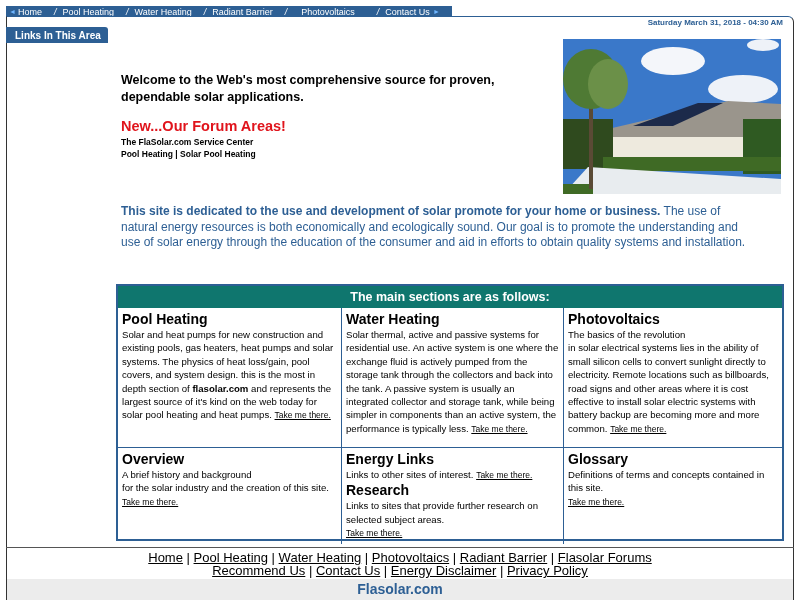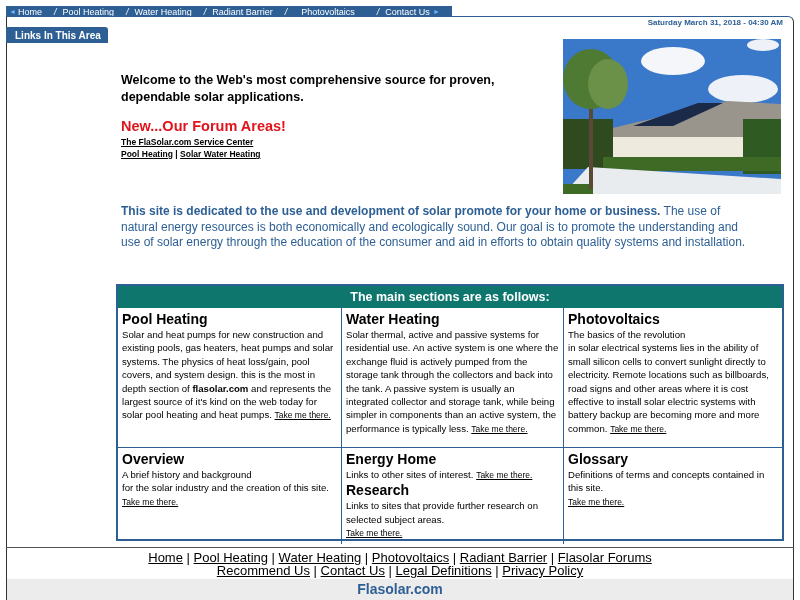--- a/index.html
+++ b/index.html
@@ -14,21 +14,21 @@
 
   
   .frame { position: absolute; left: 6px; top: 16px; width: 788px; height: 584px; border-left: 1px solid #333; border-right: 1px solid #333; border-top: 1px solid #2d5f94; border-top-right-radius: 6px; }
   .date { position: absolute; right: 10px; top: 1px; font-size: 8px; font-weight: bold; color: #2d5f94; }
 
   .links-tab { position: absolute; left: 6px; top: 27px; width: 102px; height: 16px; background: #2d5f94; border-top-right-radius: 3px; color: #fff; font-weight: bold; font-size: 10px; padding: 3px 0 0 9px; }
 
   .welcome { position: absolute; left: 121px; top: 72px; width: 420px; font-size: 12.5px; font-weight: bold; line-height: 17px; }
   .forum-title { position: absolute; left: 121px; top: 118px; font-size: 14.5px; font-weight: bold; color: #e0141c; }
   .forum-links { position: absolute; left: 121px; top: 136px; font-size: 8.5px; font-weight: bold; line-height: 12px; }
-  .forum-links a { color: #000; text-decoration: underline; cursor: pointer; }
+  .forum-links a { color: #000; cursor: pointer; }
 
   .photo { position: absolute; left: 563px; top: 39px; width: 218px; height: 155px; overflow: hidden; background: linear-gradient(#2f6fc4 0%, #4c8ed8 40%, #8bb9e6 62%, #3c6b2e 78%, #d7dde0 88%, #3f6a25 100%); }
 
   .intro { position: absolute; left: 121px; top: 204px; width: 630px; font-size: 12px; line-height: 15.5px; color: #2d5f94; }
   .intro b { color: #2d5f94; }
 
   
   .sections { position: absolute; left: 116px; top: 284px; width: 668px; height: 257px; border: 2px solid #2d5f94; background: #fff; }
   .sections-head { height: 22px; background: #0f766e; color: #fff; font-weight: bold; font-size: 12.5px; text-align: center; line-height: 22px; }
   .grid { display: grid; grid-template-columns: 224px 222px 1fr; grid-template-rows: 140px 1fr; height: 231px; }
@@ -68,21 +68,21 @@
 </div>
 
 <div class="links-tab">Links In This Area</div>
 
 <div class="welcome">Welcome to the Web's most comprehensive source for proven, dependable solar applications.</div>
 <div class="forum-title">New...Our Forum Areas!</div>
 <div class="forum-links">
   <a>The FlaSolar.com Service Center</a><br>
   <a>Pool Heating</a>
   <span>|</span>
-  <a>Solar Water Heating</a>
+  <a>Solar Pool Heating</a>
 </div>
 
 <div class="photo">
   <svg width="218" height="155" viewBox="0 0 218 155">
     <rect x="0" y="0" width="218" height="155" fill="#3a78c9"></rect>
     <ellipse cx="110" cy="22" rx="32" ry="14" fill="#f4f6fa"></ellipse>
     <ellipse cx="180" cy="50" rx="35" ry="14" fill="#eef2f8"></ellipse>
     <ellipse cx="200" cy="6" rx="16" ry="6" fill="#eef2f8"></ellipse>
     <polygon points="45,90 165,62 218,65 218,100 45,100" fill="#9a958c"></polygon>
     <polygon points="70,87 135,64 160,64 110,87" fill="#1c2a4a"></polygon>
@@ -118,36 +118,36 @@
       <span>The basics of the revolution</span><br>
       <span>in solar electrical systems lies in the ability of small silicon cells to convert sunlight directly to electricity. Remote locations such as billboards, road signs and other areas where it is cost effective to install solar electric systems with battery backup are becoming more and more common.  </span><a>Take me there.</a>
     </div>
     <div class="cell bottom">
       <h3>Overview</h3>
       <span>A brief history and background</span><br>
       <span>for the solar industry and the creation of this site.</span><br>
       <a>Take me there.</a>
     </div>
     <div class="cell bottom">
-      <h3>Energy Home</h3>
+      <h3>Energy Links</h3>
       <span>Links to other sites of interest.  </span><a>Take me there.</a>
       <h3>Research</h3>
       <span>Links to sites that provide further research on selected subject areas.</span><br>
       <a>Take me there.</a>
     </div>
     <div class="cell bottom">
       <h3>Glossary</h3>
       <span>Definitions of terms and concepts contained in this site.</span><br>
       <a>Take me there.</a>
     </div>
   </div>
 </div>
 
 <div class="footer-line"></div>
 <div class="footer-links">
   <div>
     <a>Home</a><span> | </span><a>Pool Heating</a><span> | </span><a>Water Heating</a><span> | </span><a>Photovoltaics</a><span> | </span><a>Radiant Barrier</a><span> | </span><a>Flasolar Forums</a>
   </div>
   <div>
-    <a>Recommend Us</a><span> | </span><a>Contact Us</a><span> | </span><a>Legal Definitions</a><span> | </span><a>Privacy Policy</a>
+    <a>Recommend Us</a><span> | </span><a>Contact Us</a><span> | </span><a>Energy Disclaimer</a><span> | </span><a>Privacy Policy</a>
   </div>
 </div>
 <div class="footer-brand">Flasolar.com</div>
 
 </body></html>

